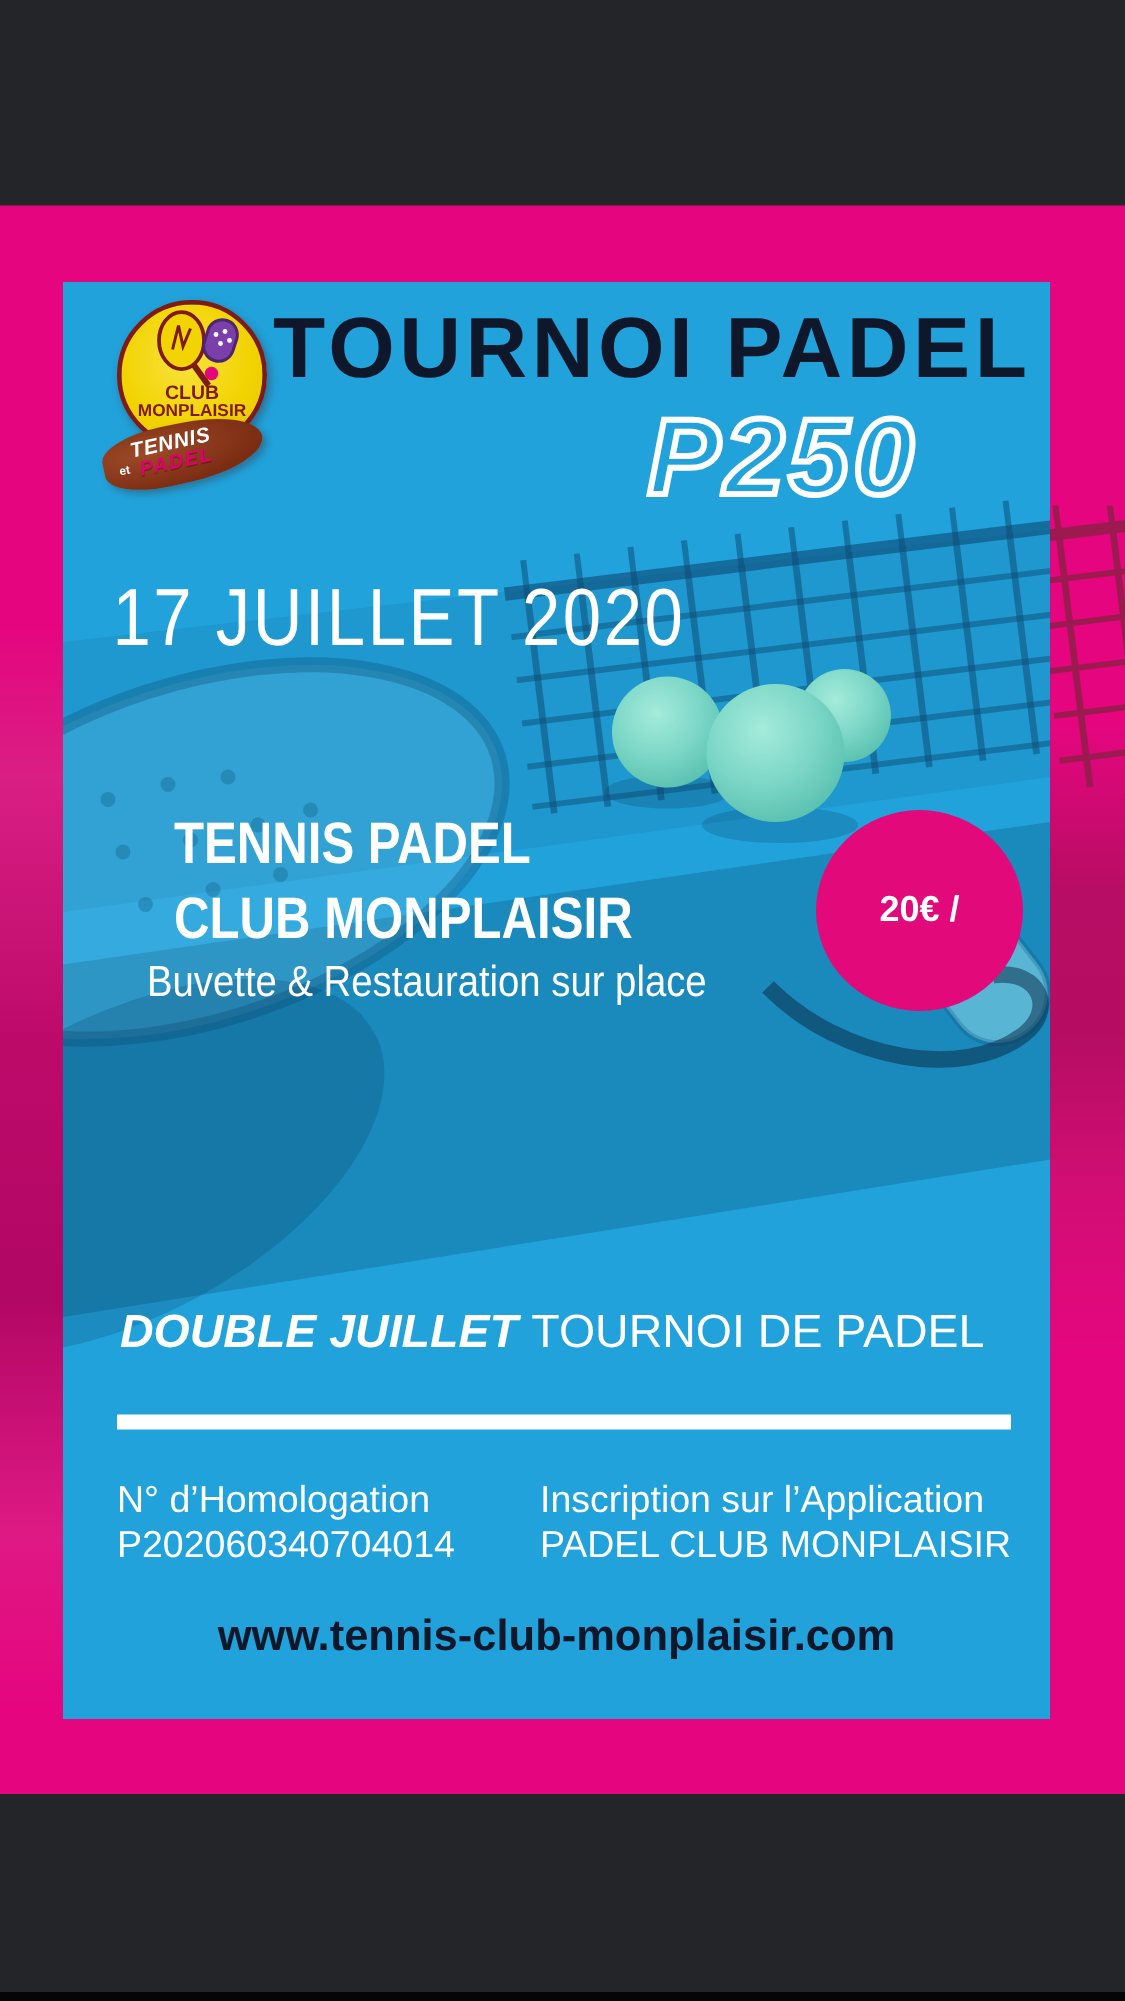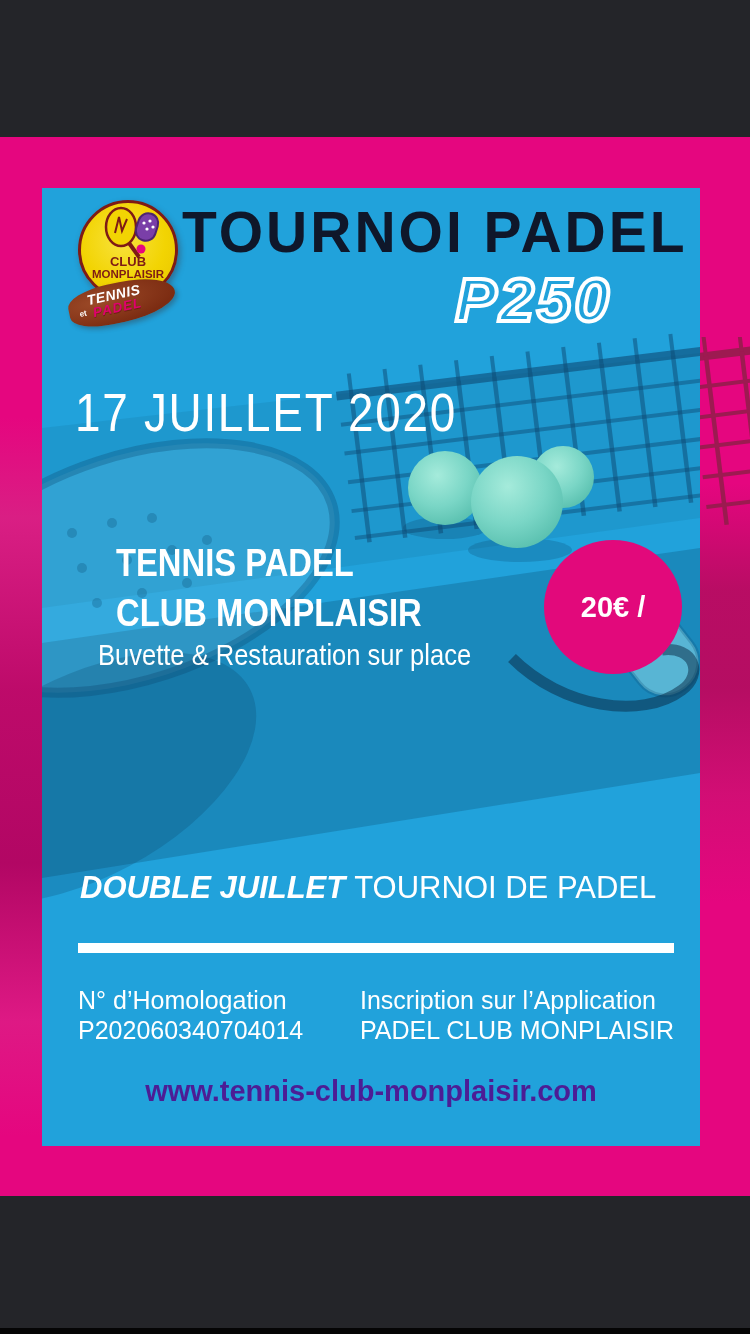--- a/index.html
+++ b/index.html
@@ -35,48 +35,48 @@
     border-radius:48% 60% 62% 46%;box-shadow:2px 3px 5px rgba(60,15,5,.3);}
   .ribbon-l1{margin:5px 0 0 20px;color:#fff;font-weight:bold;font-style:italic;font-size:14px;
     letter-spacing:.5px;line-height:13px;}
   .ribbon-l2{margin-left:10px;line-height:12px;}
   .ribbon-et{color:#fff;font-size:8px;font-weight:bold;vertical-align:3px;}
   .ribbon-padel{color:#E0006E;font-weight:bold;font-style:italic;font-size:13.5px;letter-spacing:1px;
     text-shadow:0 1px 0 rgba(60,10,5,.4);margin-left:2px;}
   
   .title{position:absolute;left:140px;top:16px;color:#0f172a;font-weight:800;font-size:57px;
     letter-spacing:3px;line-height:1;white-space:nowrap;}
-  .level{position:absolute;right:88px;top:81px;font-size:62px;font-weight:bold;font-style:italic;
+  .level{position:absolute;right:88px;top:81px;font-size:72px;font-weight:bold;font-style:italic;
     letter-spacing:3px;color:transparent;-webkit-text-stroke:4px #ffffff;line-height:1;white-space:nowrap;}
   
   .date{position:absolute;left:33px;top:197px;color:#fff;font-size:54px;font-weight:400;
     letter-spacing:2px;line-height:1;white-space:nowrap;transform:scaleX(.85);transform-origin:left top;}
   .time{position:absolute;left:238px;top:256px;width:200px;text-align:center;color:#fff;
     font-weight:bold;font-size:30px;line-height:34px;}
   
   .venue{position:absolute;left:74px;top:350px;color:#fff;font-weight:bold;font-size:39px;
     line-height:50px;letter-spacing:0;white-space:nowrap;transform:scaleX(.84);transform-origin:left top;}
   .amenities{position:absolute;left:56px;top:450px;color:#fff;font-size:29px;font-weight:400;
     line-height:34px;white-space:nowrap;transform:scaleX(.88);transform-origin:left top;}
   
   .badge{position:absolute;left:502px;top:352px;width:138px;height:134px;border-radius:50%;
     background:#E2097B;display:flex;flex-direction:column;align-items:center;justify-content:center;
-    color:#fff;font-weight:bold;font-size:29px;line-height:36px;}
+    color:#fff;font-weight:bold;font-size:24px;line-height:36px;}
   
   .event-line{position:absolute;left:38px;top:680px;width:600px;color:#fff;font-size:31px;
     line-height:40px;white-space:nowrap;}
   .event-format{font-weight:bold;font-style:italic;margin-right:9px;}
   .divider-bar{position:absolute;left:36px;top:755px;width:596px;height:10px;background:#fff;}
   
   .info-row{position:absolute;left:36px;top:770px;width:596px;display:flex;
     justify-content:space-between;align-items:flex-end;color:#fff;font-size:25px;line-height:29.5px;}
   .homologation{text-align:left;white-space:nowrap;margin-top:28px;}
   .registration{text-align:left;white-space:nowrap;}
   
-  .website{position:absolute;left:0;top:886px;width:658px;text-align:center;color:#4c1d95;
+  .website{position:absolute;left:0;top:886px;width:658px;text-align:center;color:#0f172a;
     font-weight:bold;font-size:29px;line-height:34px;}
 </style>
 </head>
 <body>
 
 <div class="phone">
 
   <div class="letterbox-top"></div>
 
   <div class="pink-canvas">

